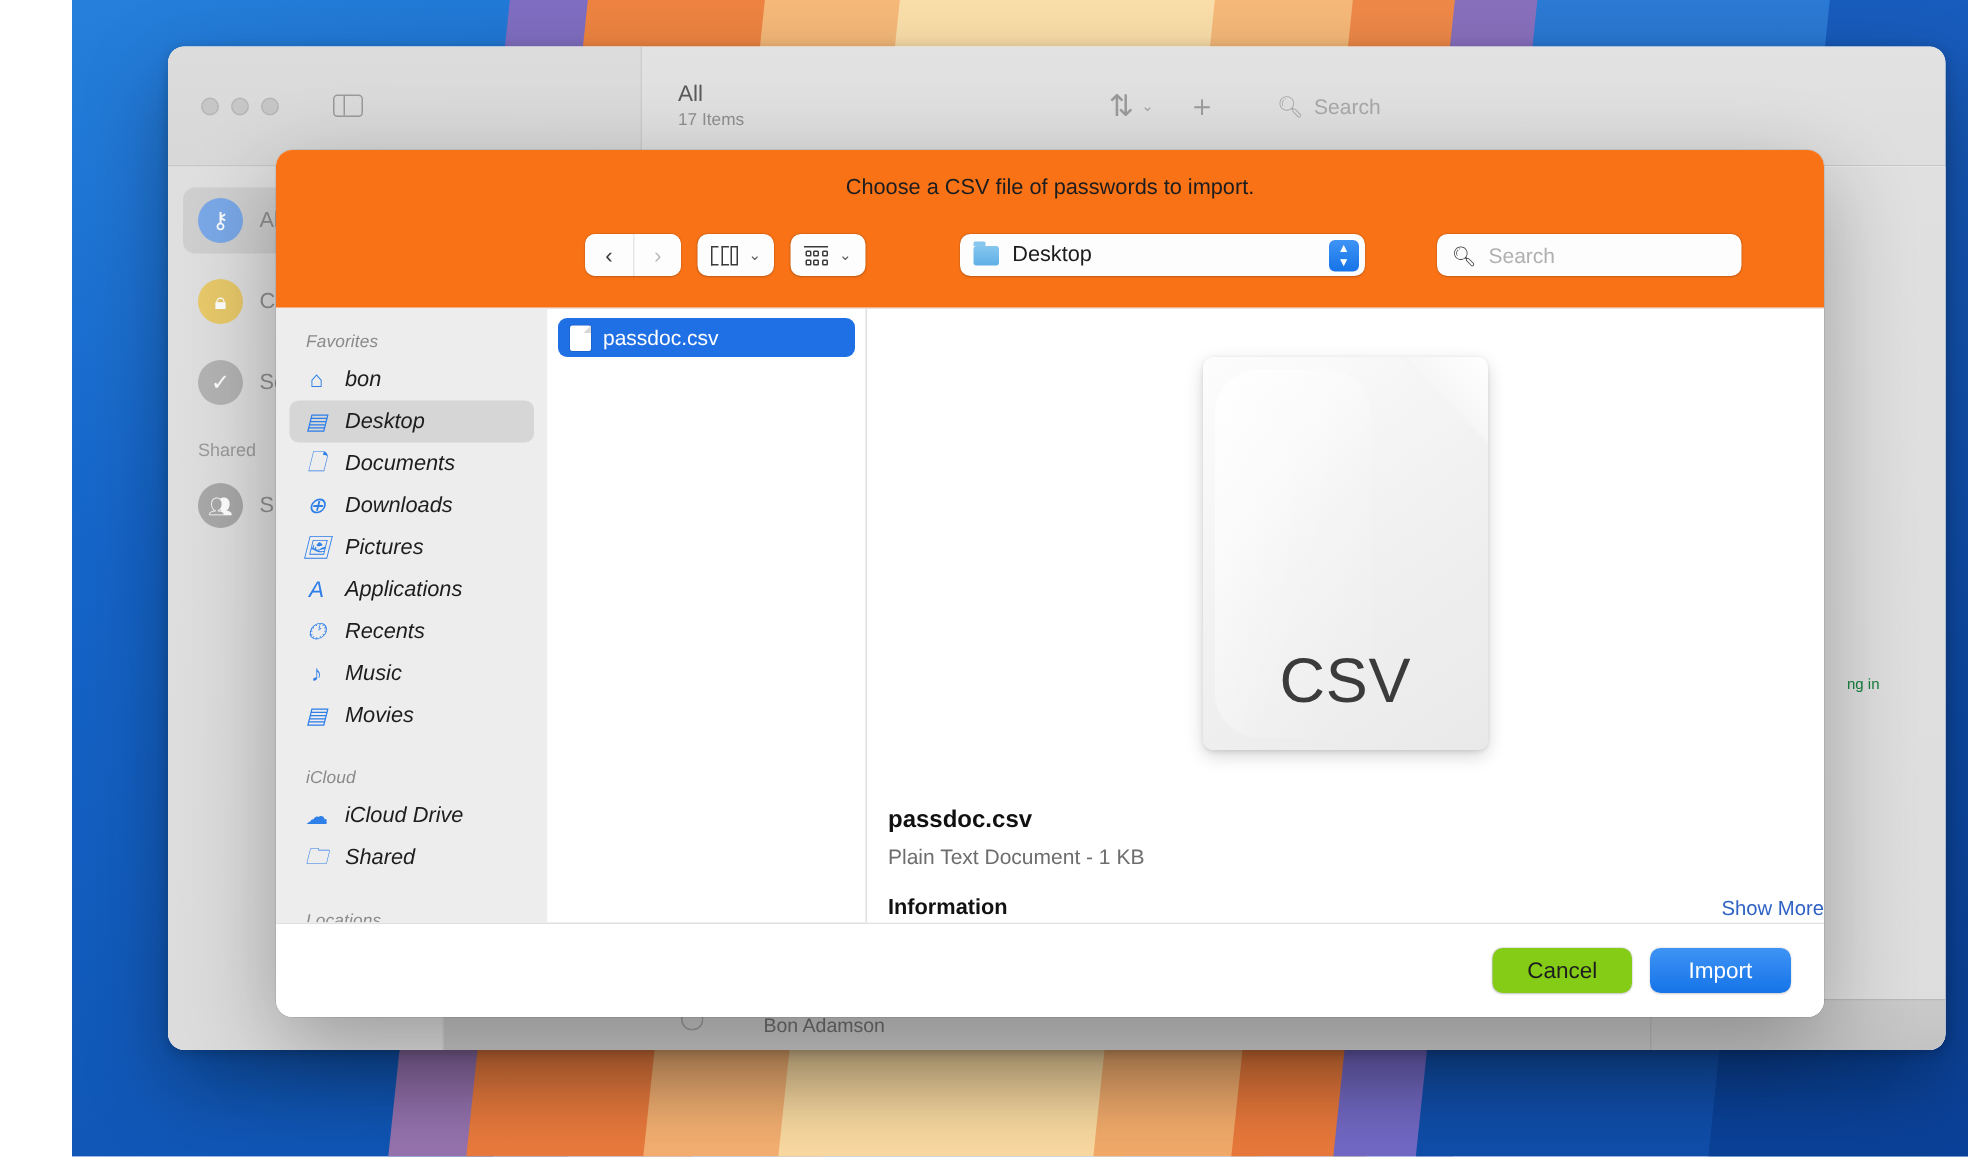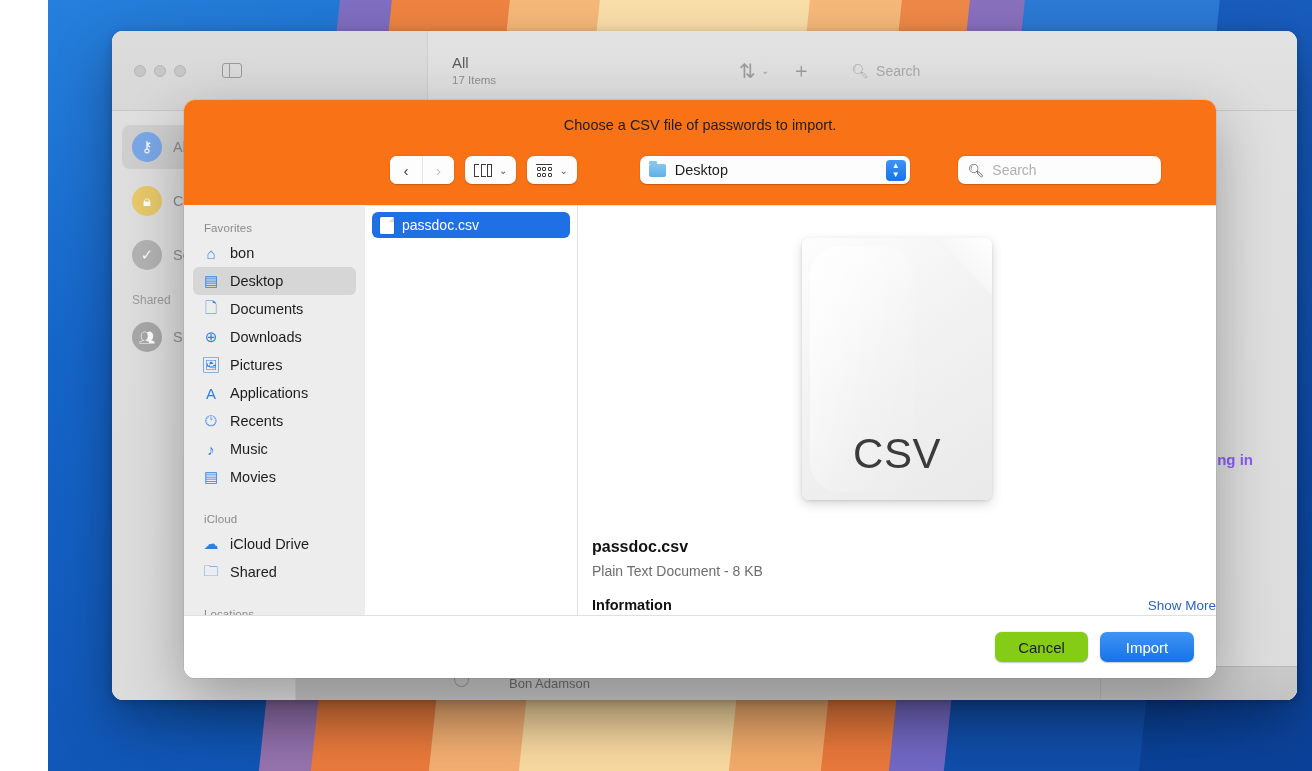--- a/index.html
+++ b/index.html
@@ -110,21 +110,21 @@
   #bg-content {
     flex: 1; background: #ffffff; position: relative;
   }
   #bg-content-right-pane {
     position: absolute; right: 0; top: 0; bottom: 0; width: 424px;
     background: linear-gradient(180deg,#e0e0e0 0%, #dddddd 100%);
     border-left: 1px solid #d2d2d2;
   }
   #bg-partial-text {
     position: absolute; right: 44px; top: 340px;
-    font-size: 15px; color: #8b5cf6; font-weight: bold;
+    font-size: 10px; color: #15803d;
   }
   #bg-footer-bar {
     position: absolute; left: 0; right: 0; bottom: 0; height: 34px;
     background: linear-gradient(180deg,#c9c9c9 0%, #c3c3c3 100%);
     display: flex; align-items: center;
     border-top: 1px solid #b8b8b8;
   }
   #bg-footer-name { margin-left: 213px; font-size: 13px; color: #6c6c6c; }
   #bg-footer-spin {
     position: absolute; left: 158px; top: 5px; width: 15px; height: 15px;
@@ -229,20 +229,21 @@
 
   
   #sheet-sidebar {
     width: 181px;
     background: #ededed;
     padding: 10px 0 0 0;
     overflow: hidden;
     flex-shrink: 0;
     margin-top: -105px;
     padding-top: 115px;
+    font-style: italic;
   }
   #sheet-sidebar-inner { padding: 0 9px; }
   .sb-head {
     font-size: 11.5px; color: #8a8a8a; padding: 6px 0 5px 11px; letter-spacing: 0.1px;
   }
   .sb-item {
     display: flex; align-items: center; gap: 10px;
     height: 28px; padding: 0 9px; border-radius: 6px;
   }
   .sb-item.sel { background: #d6d6d6; }
@@ -558,21 +559,21 @@
           <div id="csv-doc">
             <div id="csv-sheen"></div>
             <div id="csv-fold"></div>
             <div id="csv-fold-edge"></div>
             <div id="csv-label">CSV</div>
           </div>
         </div>
 
         <div id="preview-info">
           <div id="pi-name">passdoc.csv</div>
-          <div id="pi-meta">Plain Text Document - 8 KB</div>
+          <div id="pi-meta">Plain Text Document - 1 KB</div>
           <div id="pi-row">
             <span id="pi-section">Information</span>
             <span id="pi-showmore">Show More</span>
           </div>
         </div>
       </div>
     </div>
 
     <div id="sheet-footer">
       <button class="btn" id="btn-cancel">Cancel</button>

